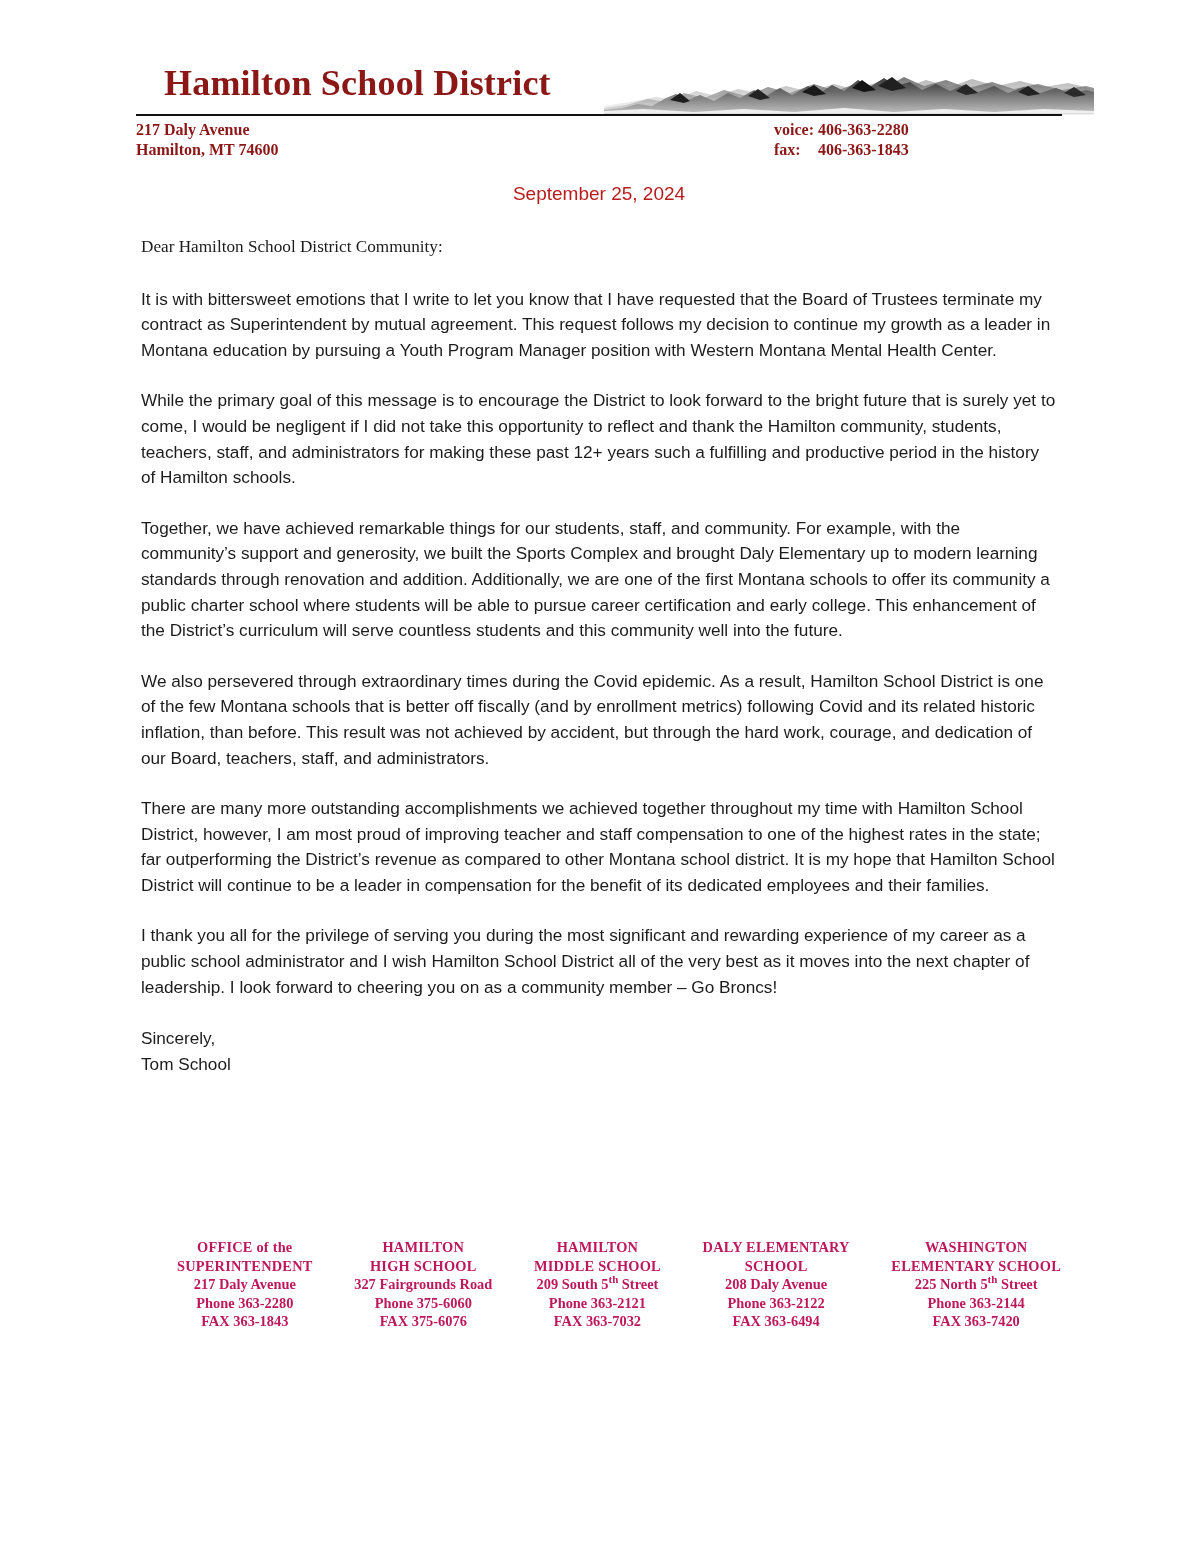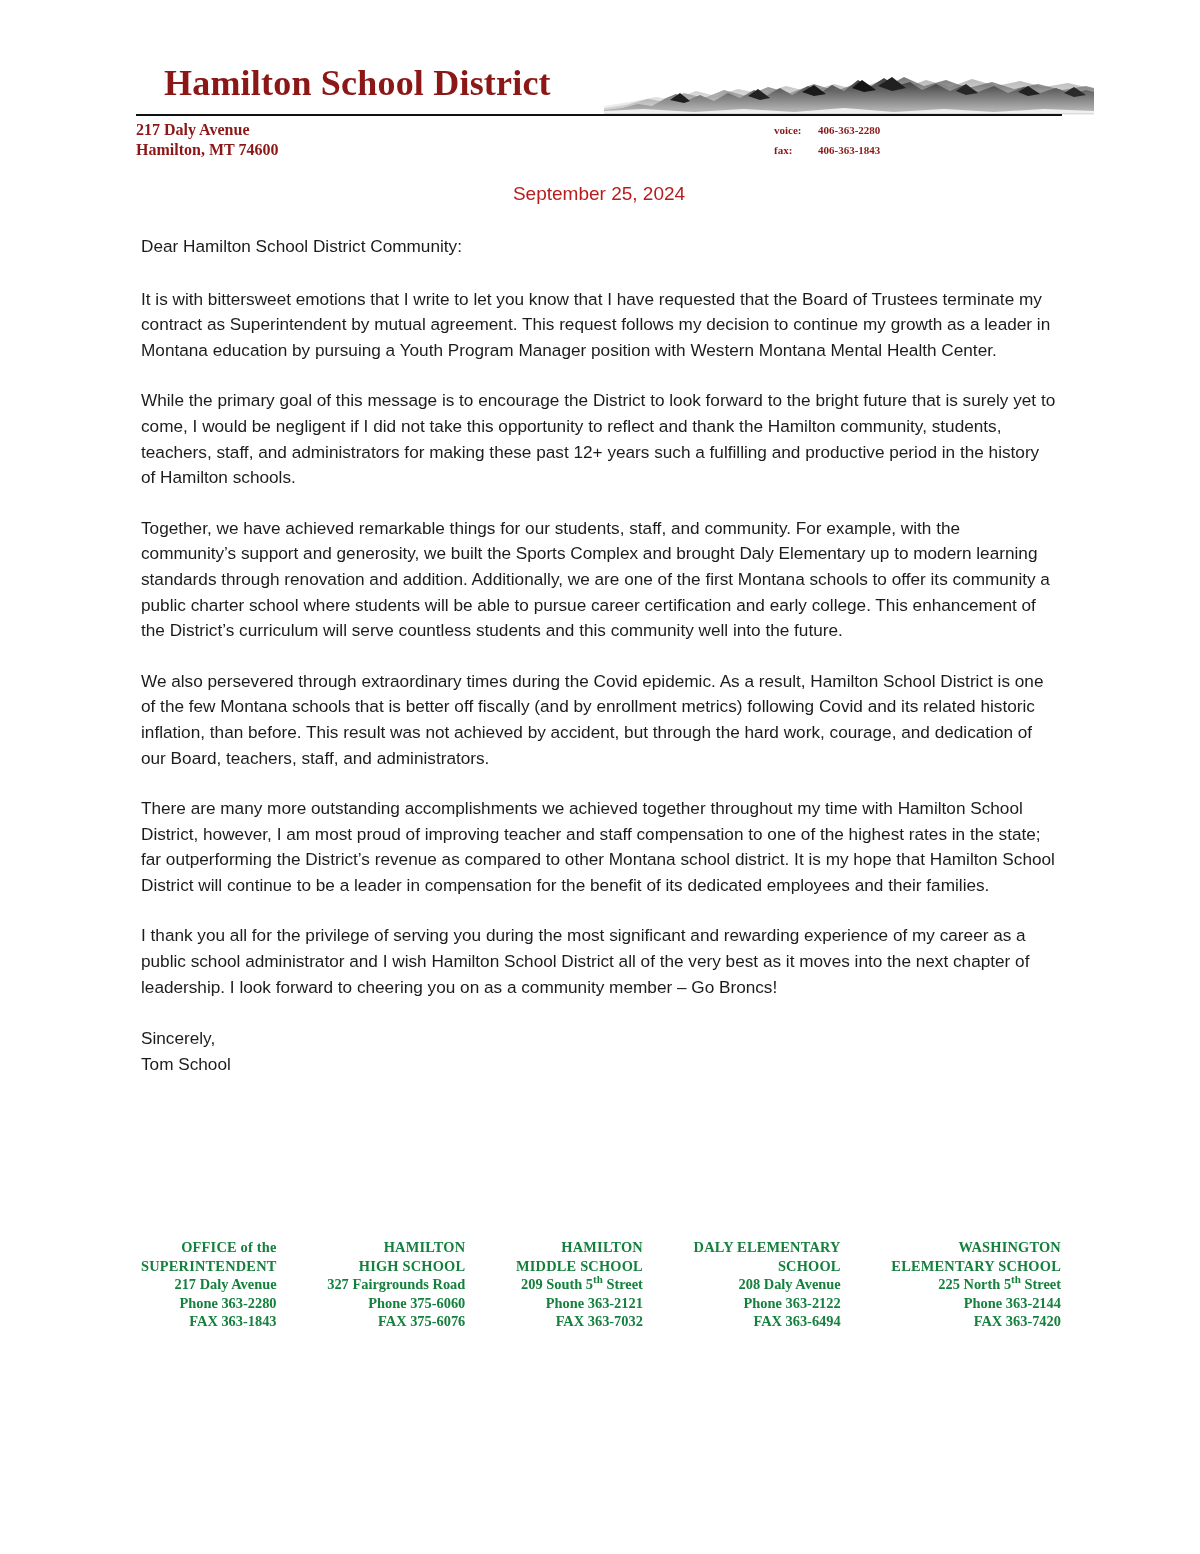--- a/index.html
+++ b/index.html
@@ -82,21 +82,21 @@
     font-size: 16px;
     line-height: 20px;
     color: #8c1717;
   }
   .lh-phones {
     position: absolute;
     left: 638px;
     top: 0;
     font-family: "Liberation Serif", serif;
     font-weight: bold;
-    font-size: 11px;
+    font-size: 16px;
     line-height: 20px;
     color: #8c1717;
   }
   .ph-row { display: block; white-space: pre; }
   .ph-label { display: inline-block; width: 44px; }
 
   
   .letter-date {
     position: absolute;
     left: 136px;
@@ -114,20 +114,21 @@
     left: 141px;
     top: 234px;
     width: 916px;
     font-family: "Liberation Sans", sans-serif;
     font-size: 17.2px;
     line-height: 25.6px;
     color: #1c1c1c;
   }
   .salutation {
     margin: 0 0 27px 0;
+    font-family: Liberation Serif, serif;
   }
   .letter-body p.para {
     margin: 0 0 25px 0;
     text-align: left;
   }
   .signoff {
     margin: 26px 0 0 0;
     line-height: 25.6px;
   }
   .signoff span { display: block; }
@@ -140,23 +141,24 @@
     width: 920px;
     display: flex;
     justify-content: space-between;
     align-items: flex-start;
   }
   .footer-col {
     font-family: "Liberation Serif", serif;
     font-weight: bold;
     font-size: 14.4px;
     line-height: 18.6px;
-    color: #15803d;
-    text-align: right;
+    color: #be185d;
+    text-align: center;
     white-space: nowrap;
+    margin-left: 36px;
   }
   .footer-col .fc-line { display: block; }
   .footer-col .fc-name { letter-spacing: 0.2px; }
   .footer-col sup {
     font-size: 11px;
     vertical-align: super;
     line-height: 0;
   }
 </style>
 </head>

